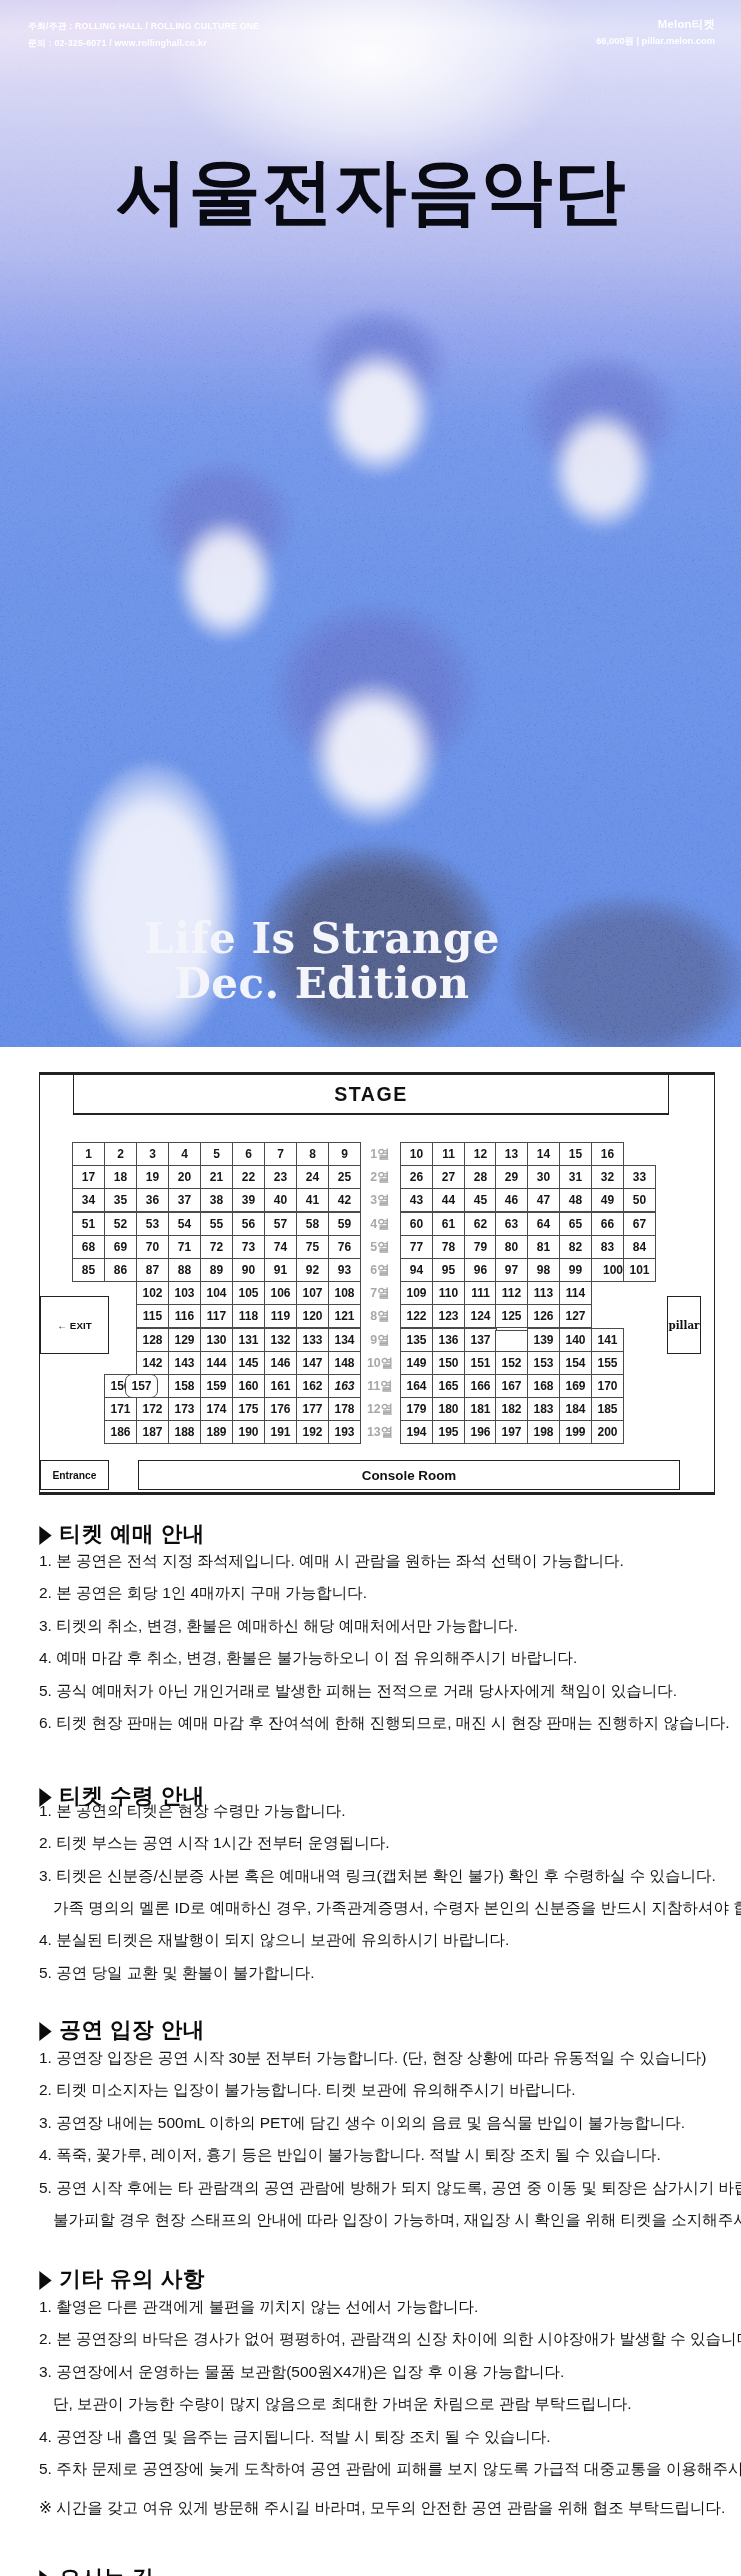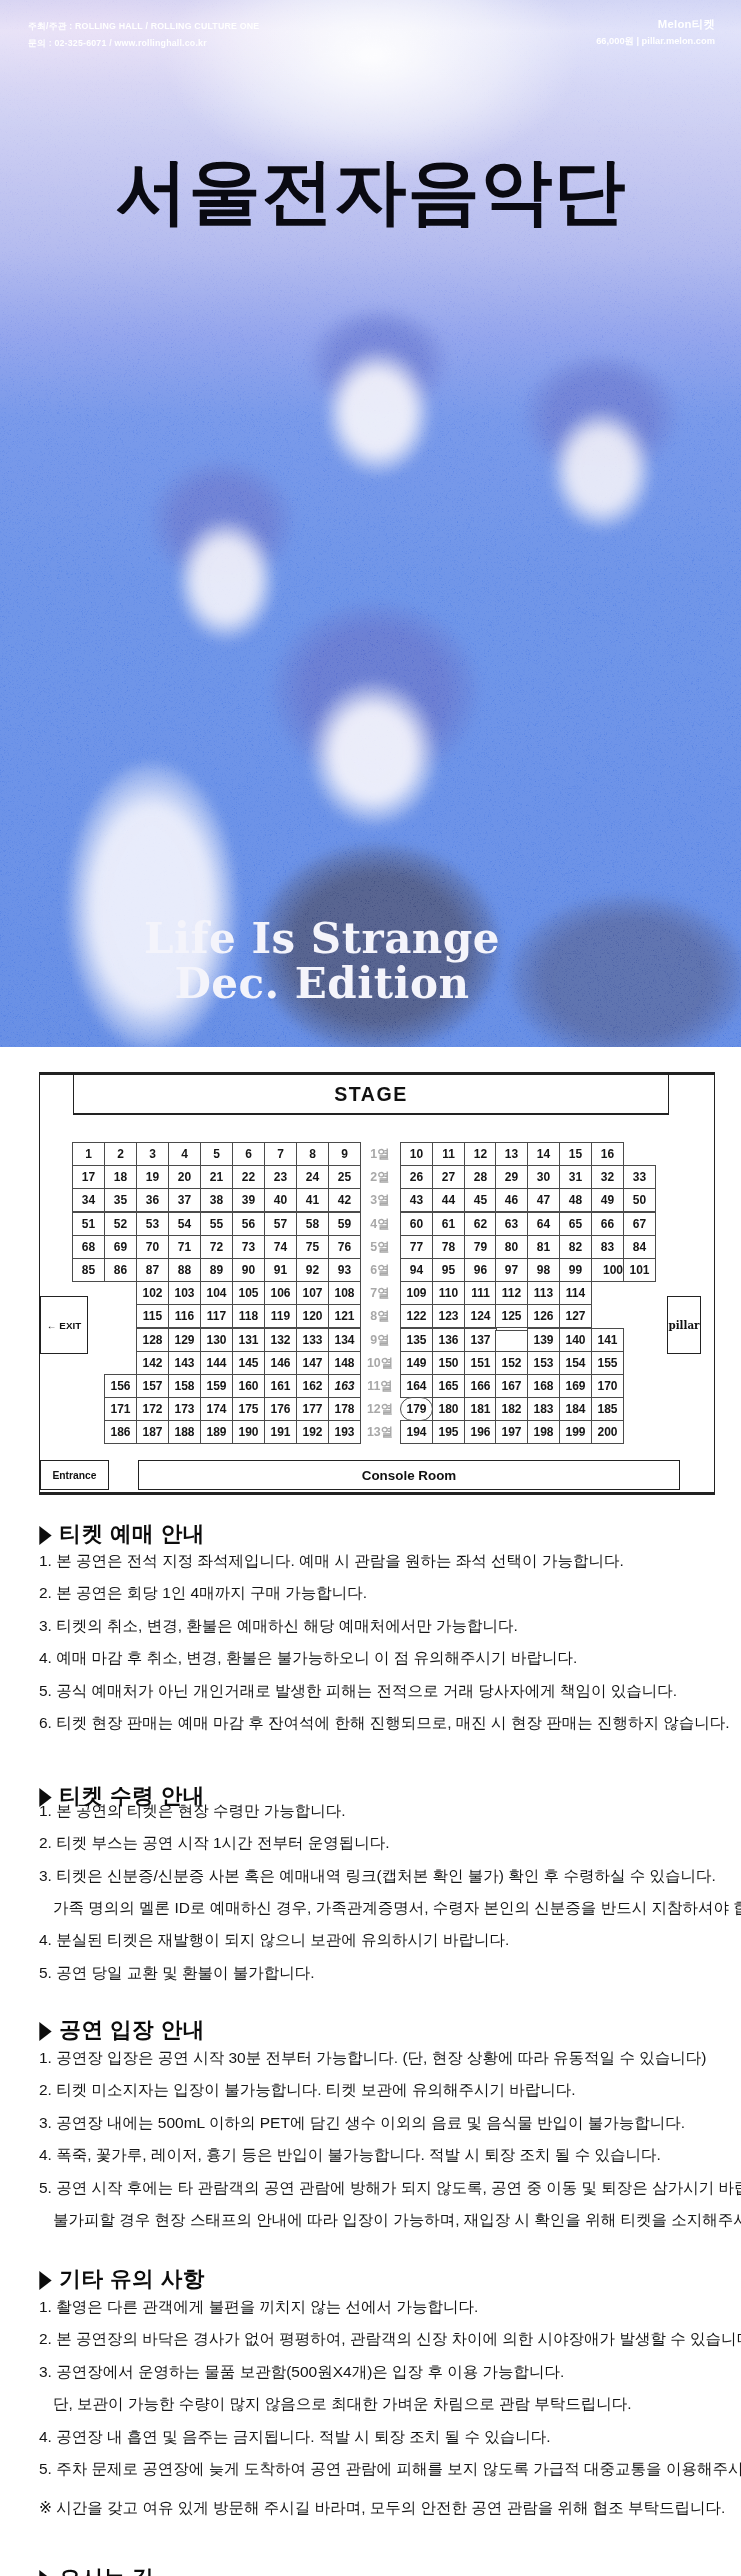--- a/index.html
+++ b/index.html
@@ -36,21 +36,21 @@
   .wall-right{left:675px;top:0;width:1px;height:423px;}
   .wall-bottom{left:0;top:420px;width:676px;height:2.6px;}
   .stage{position:absolute;left:34px;top:2.1px;width:596px;height:41px;box-sizing:border-box;
     border:1.5px solid #222;border-bottom-width:2.6px;background:#fff;text-align:center;}
   .stage span{font-size:19.6px;font-weight:800;letter-spacing:1.5px;line-height:39px;color:#111;}
   .seat{position:absolute;box-sizing:border-box;width:33px;height:24px;border:1px solid #4b4b4b;
     background:#fff;text-align:center;font-size:12px;font-weight:700;line-height:23px;color:#161616;}
   .row-label{position:absolute;text-align:center;font-size:12.4px;font-weight:600;color:#a8a8a8;line-height:24px;}
   .box{position:absolute;box-sizing:border-box;border:1.5px solid #222;background:#fff;
     display:flex;align-items:center;justify-content:center;}
-  .exit-box{left:1px;top:224px;width:48px;height:58px;font-size:9.8px;font-weight:700;}
+  .exit-box{left:1px;top:224px;width:69px;height:58px;font-size:9.8px;font-weight:700;}
   .pillar-box{left:628px;top:224px;width:34px;height:58px;font-size:10.3px;font-weight:600;
     font-family:"DejaVu Serif","Liberation Serif",serif;}
   .entrance-box{left:1px;top:388px;width:69px;height:30px;border-width:1px;font-size:10.3px;font-weight:600;}
   .console-box{left:99px;top:388px;width:542px;height:30px;border-width:1px;font-size:13.4px;font-weight:700;}
 
   
   .sec-h{position:absolute;left:37px;font-size:21.6px;font-weight:800;color:#0c0c0c;letter-spacing:0.5px;}
   .sec-h .marker{display:inline-block;transform:scaleX(.75) scaleY(1.15);margin-right:5.2px;}
   .info-line{position:absolute;left:39px;width:685px;font-size:15.5px;font-weight:500;color:#151515;white-space:nowrap;}
   .info-line.sub{left:53px;}
@@ -271,21 +271,21 @@
         <div class="seat" style="left: 289px; top: 279px;">148</div>
         <div class="seat" style="left: 361px; top: 279px;">149</div>
         <div class="seat" style="left: 393px; top: 279px;">150</div>
         <div class="seat" style="left: 425px; top: 279px;">151</div>
         <div class="seat" style="left: 456px; top: 279px;">152</div>
         <div class="seat" style="left: 488px; top: 279px;">153</div>
         <div class="seat" style="left: 520px; top: 279px;">154</div>
         <div class="seat" style="left: 552px; top: 279px;">155</div>
         <div class="row-label" style="left: 324px; top: 302px; width: 34px;">11열</div>
         <div class="seat" style="left: 65px; top: 302px;">156</div>
-        <div class="seat" style="left: 97px; top: 302px;">157</div>
+        <div class="seat" style="left: 86px; top: 302px; border-radius: 7px;">157</div>
         <div class="seat" style="left: 129px; top: 302px;">158</div>
         <div class="seat" style="left: 161px; top: 302px;">159</div>
         <div class="seat" style="left: 193px; top: 302px;">160</div>
         <div class="seat" style="left: 225px; top: 302px;">161</div>
         <div class="seat" style="left: 257px; top: 302px;">162</div>
         <div class="seat" style="left: 289px; top: 302px; font-style: italic;">163</div>
         <div class="seat" style="left: 361px; top: 302px;">164</div>
         <div class="seat" style="left: 393px; top: 302px;">165</div>
         <div class="seat" style="left: 425px; top: 302px;">166</div>
         <div class="seat" style="left: 456px; top: 302px;">167</div>
@@ -294,21 +294,21 @@
         <div class="seat" style="left: 552px; top: 302px;">170</div>
         <div class="row-label" style="left: 324px; top: 325px; width: 34px;">12열</div>
         <div class="seat" style="left: 65px; top: 325px;">171</div>
         <div class="seat" style="left: 97px; top: 325px;">172</div>
         <div class="seat" style="left: 129px; top: 325px;">173</div>
         <div class="seat" style="left: 161px; top: 325px;">174</div>
         <div class="seat" style="left: 193px; top: 325px;">175</div>
         <div class="seat" style="left: 225px; top: 325px;">176</div>
         <div class="seat" style="left: 257px; top: 325px;">177</div>
         <div class="seat" style="left: 289px; top: 325px;">178</div>
-        <div class="seat" style="left: 361px; top: 325px; border-radius: 12px;">179</div>
+        <div class="seat" style="left: 361px; top: 325px;">179</div>
         <div class="seat" style="left: 393px; top: 325px;">180</div>
         <div class="seat" style="left: 425px; top: 325px;">181</div>
         <div class="seat" style="left: 456px; top: 325px;">182</div>
         <div class="seat" style="left: 488px; top: 325px;">183</div>
         <div class="seat" style="left: 520px; top: 325px;">184</div>
         <div class="seat" style="left: 552px; top: 325px;">185</div>
         <div class="row-label" style="left: 324px; top: 348px; width: 34px;">13열</div>
         <div class="seat" style="left: 65px; top: 348px;">186</div>
         <div class="seat" style="left: 97px; top: 348px;">187</div>
         <div class="seat" style="left: 129px; top: 348px;">188</div>

